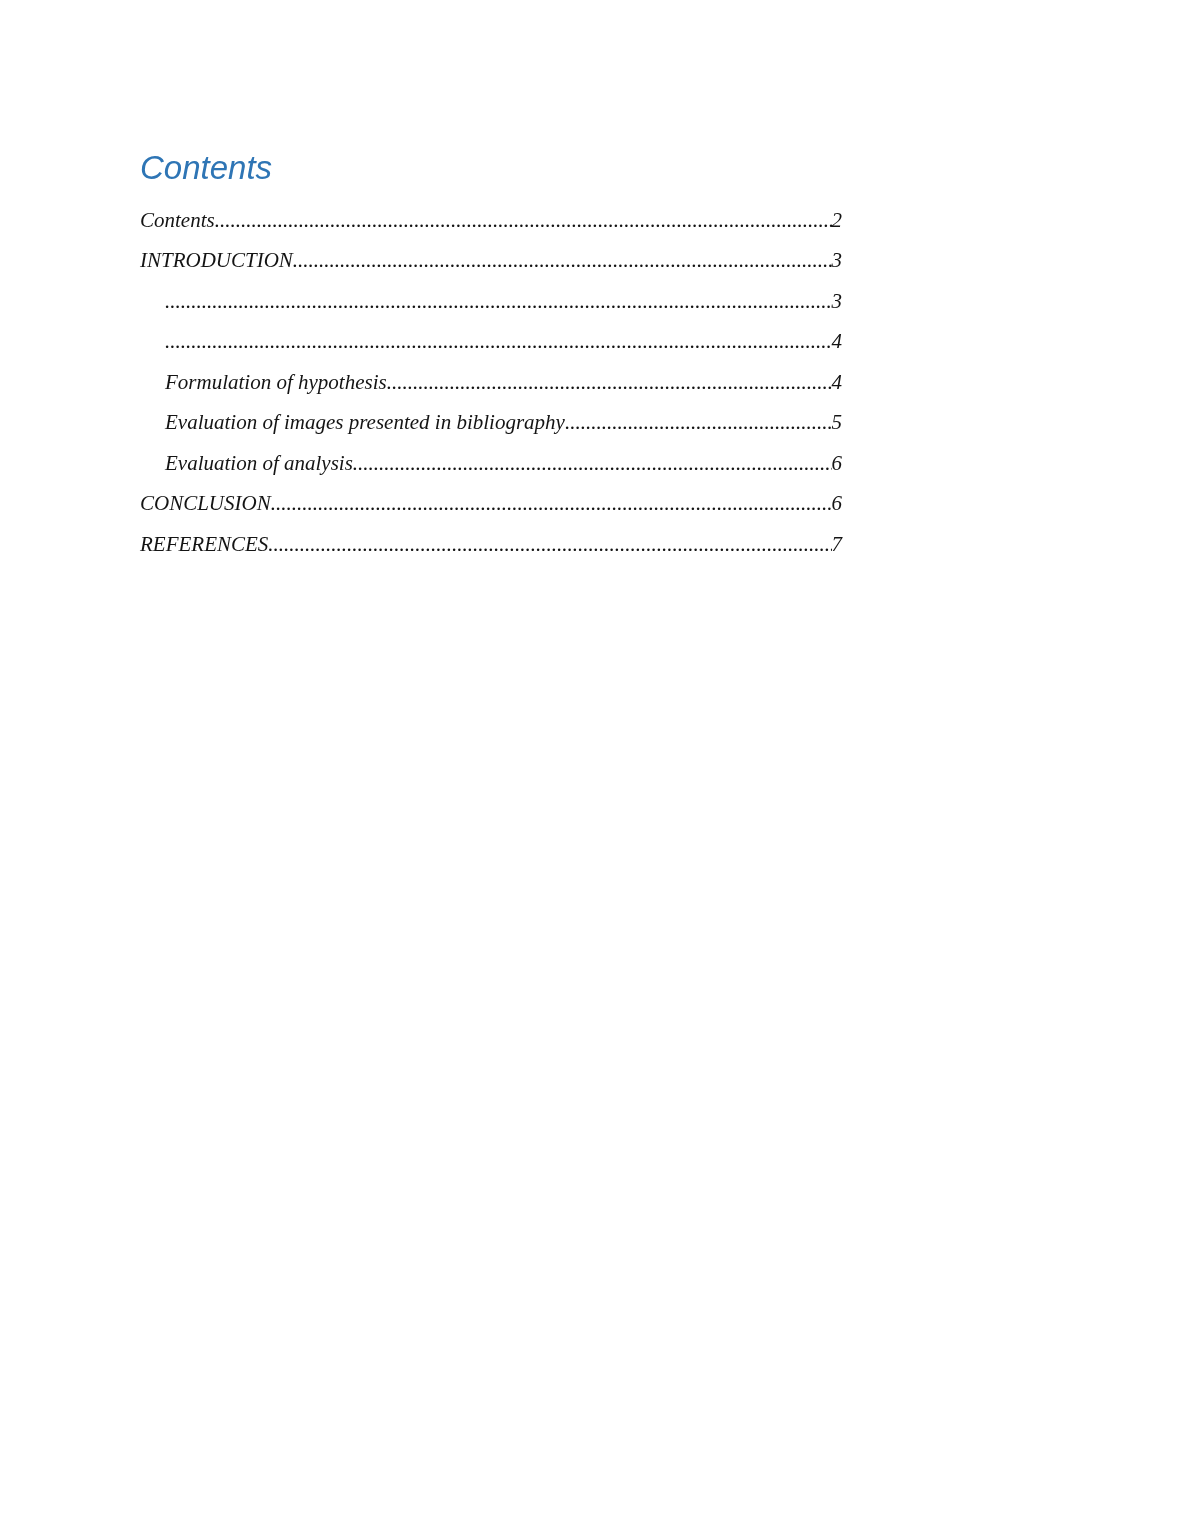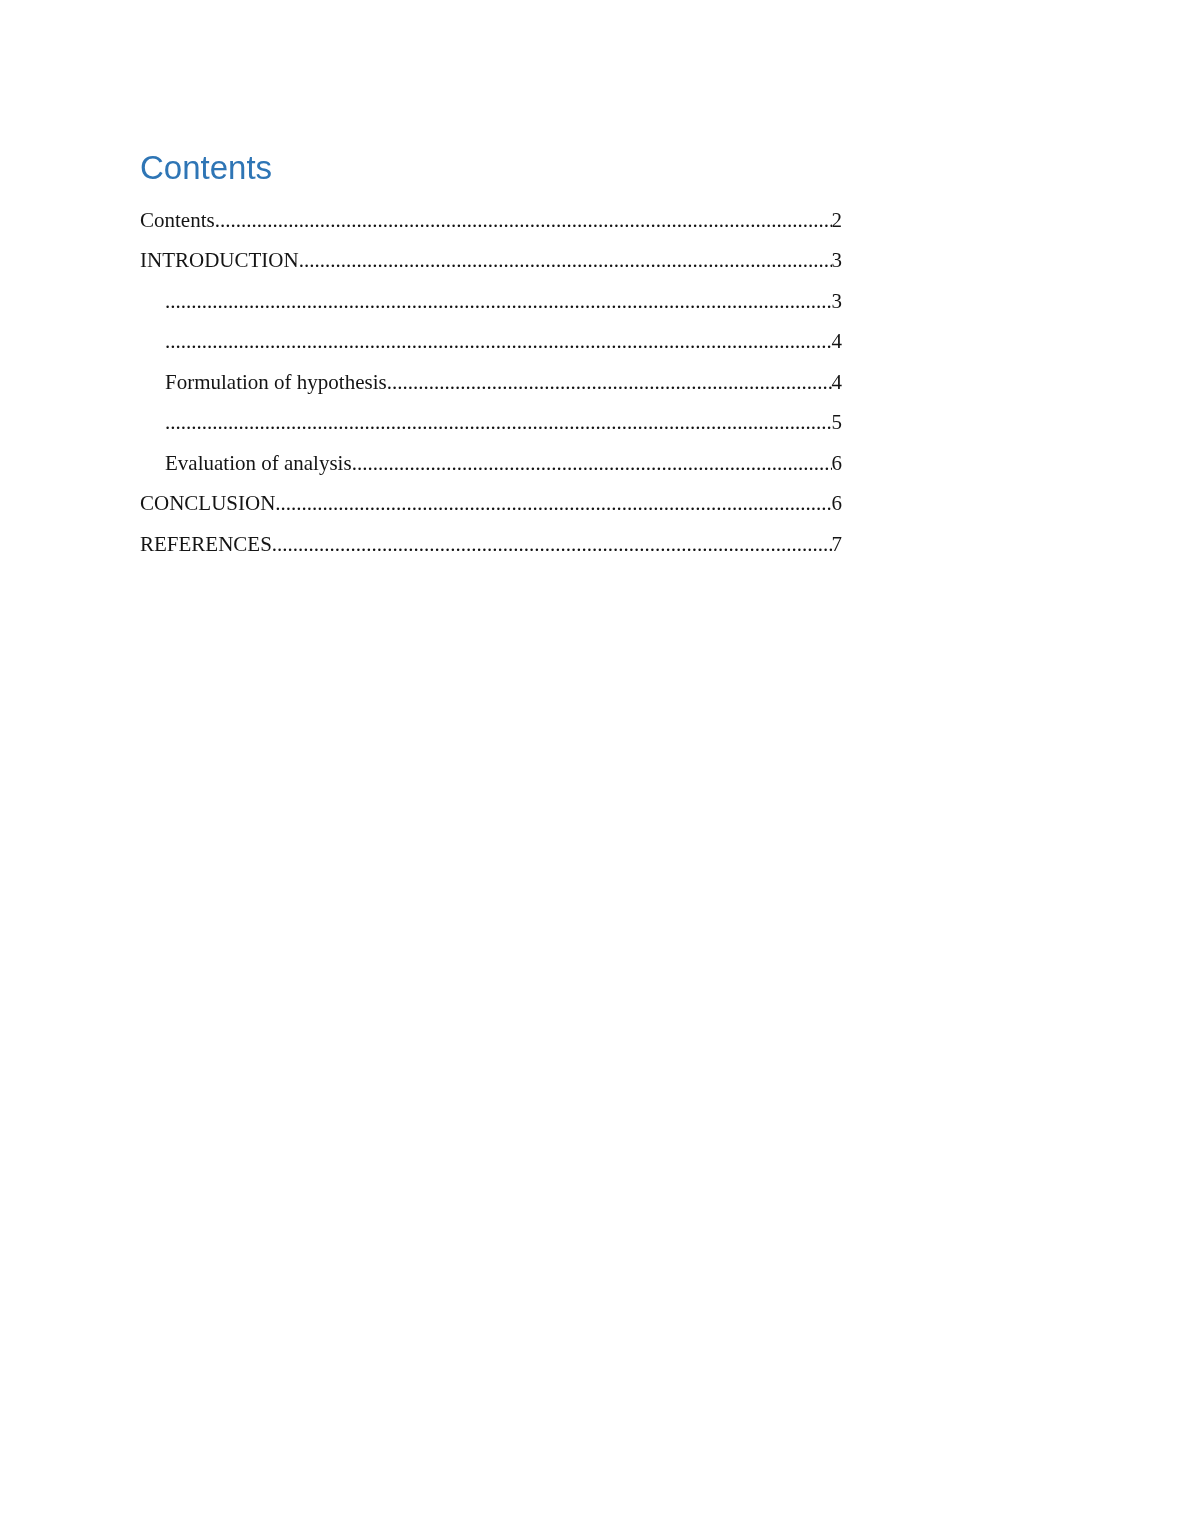--- a/index.html
+++ b/index.html
@@ -8,20 +8,21 @@
     background: #ffffff;
   }
   .page {
     position: relative;
     width: 982px;
     height: 1540px;
     background: #ffffff;
     box-sizing: border-box;
     padding: 148px 140px 0 140px;
     overflow: hidden;
+    font-style: italic;
   }
   .doc-title {
     margin: 0 0 12px 0;
     font-family: "Liberation Sans", "DejaVu Sans", sans-serif;
     font-weight: 400;
     font-size: 33px;
     line-height: 1.2;
     color: #2e75b5;
   }
   .toc {
@@ -76,20 +77,21 @@
       <div class="toc-row level-2">
         <span class="toc-dots">............................................................................................................................................................................................................................................................................................................</span>
         <span class="toc-page">4</span>
       </div>
       <div class="toc-row level-2">
         <span class="toc-label">Formulation of hypothesis</span>
         <span class="toc-dots">............................................................................................................................................................................................................................................................................................................</span>
         <span class="toc-page">4</span>
       </div>
       <div class="toc-row level-2">
+        <span class="toc-label">Evaluation of images presented in bibliography</span>
         <span class="toc-dots">............................................................................................................................................................................................................................................................................................................</span>
         <span class="toc-page">5</span>
       </div>
       <div class="toc-row level-2">
         <span class="toc-label">Evaluation of analysis</span>
         <span class="toc-dots">............................................................................................................................................................................................................................................................................................................</span>
         <span class="toc-page">6</span>
       </div>
       <div class="toc-row level-1">
         <span class="toc-label">CONCLUSION</span>

